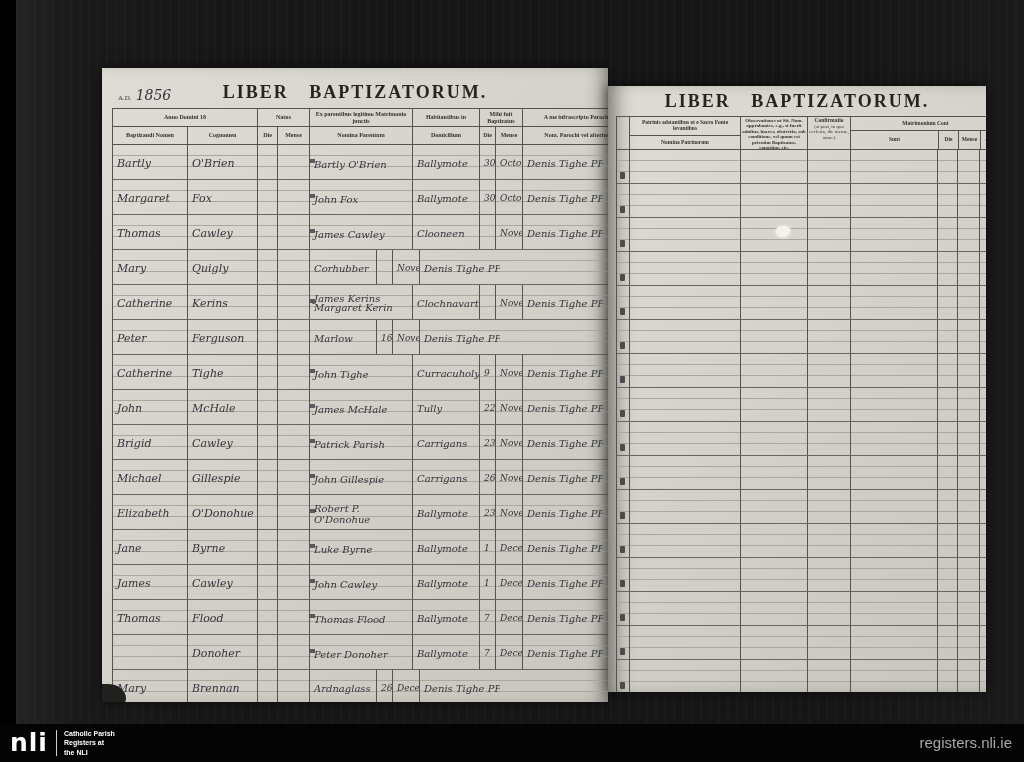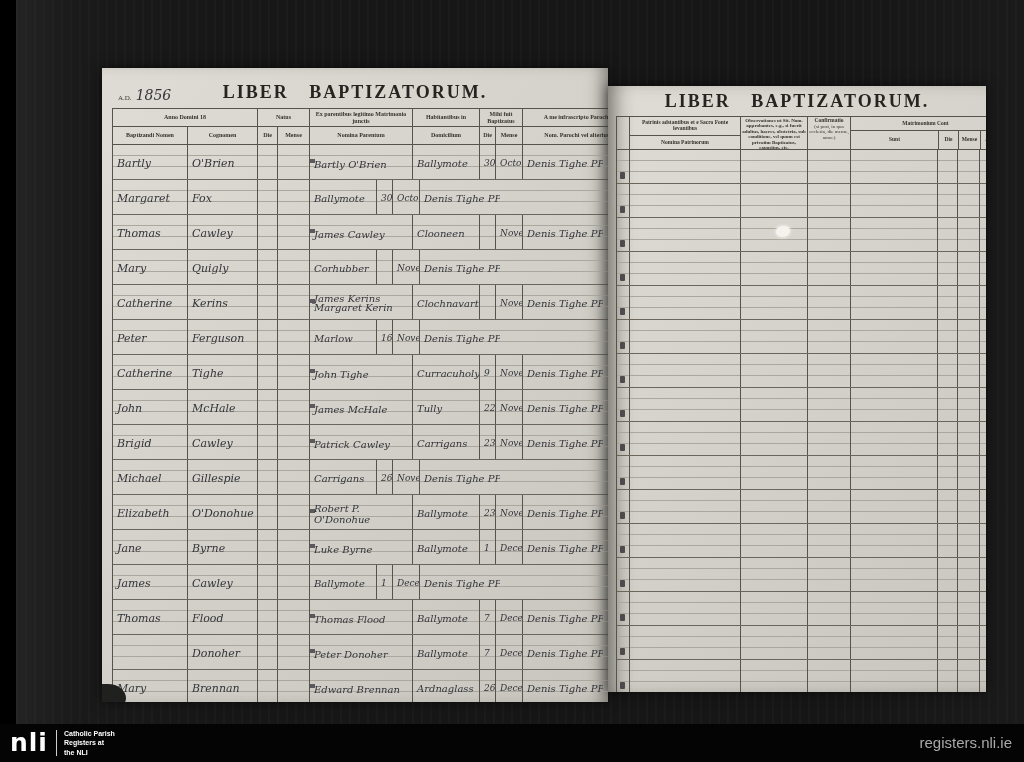--- a/index.html
+++ b/index.html
@@ -139,20 +139,24 @@
     <div class="cell c-d2 hand num">30</div>
     <div class="cell c-m2 hand mon">Octobr</div>
     <div class="cell c-pr hand pr">Denis Tighe PP</div>
   </div>
 
   <div class="lrow">
     <div class="cell c-nomen hand">Margaret</div>
     <div class="cell c-cog hand">Fox</div>
     <div class="cell c-d1 hand num"></div>
     <div class="cell c-m1 hand mon"></div>
+    <div class="cell c-par">
+      <span class="hand" style="font-size:10px">John Fox</span>
+      <span class="hand p2"></span>
+    </div>
     <div class="cell c-dom hand" style="font-size:10px">Ballymote</div>
     <div class="cell c-d2 hand num">30</div>
     <div class="cell c-m2 hand mon">Octobr</div>
     <div class="cell c-pr hand pr">Denis Tighe PP</div>
   </div>
 
   <div class="lrow">
     <div class="cell c-nomen hand">Thomas</div>
     <div class="cell c-cog hand">Cawley</div>
     <div class="cell c-d1 hand num"></div>
@@ -233,34 +237,38 @@
     <div class="cell c-m2 hand mon">Novembr</div>
     <div class="cell c-pr hand pr">Denis Tighe PP</div>
   </div>
 
   <div class="lrow">
     <div class="cell c-nomen hand">Brigid</div>
     <div class="cell c-cog hand">Cawley</div>
     <div class="cell c-d1 hand num"></div>
     <div class="cell c-m1 hand mon"></div>
     <div class="cell c-par">
-      <span class="hand" style="font-size:10px">Patrick Cawley</span>
+      <span class="hand" style="font-size:10px">Patrick Parish</span>
       <span class="hand p2"></span>
     </div>
     <div class="cell c-dom hand" style="font-size:10px">Carrigans</div>
     <div class="cell c-d2 hand num">23</div>
     <div class="cell c-m2 hand mon">Novembr</div>
     <div class="cell c-pr hand pr">Denis Tighe PP</div>
   </div>
 
   <div class="lrow">
     <div class="cell c-nomen hand">Michael</div>
     <div class="cell c-cog hand">Gillespie</div>
     <div class="cell c-d1 hand num"></div>
     <div class="cell c-m1 hand mon"></div>
+    <div class="cell c-par">
+      <span class="hand" style="font-size:10px">John Gillespie</span>
+      <span class="hand p2"></span>
+    </div>
     <div class="cell c-dom hand" style="font-size:10px">Carrigans</div>
     <div class="cell c-d2 hand num">26</div>
     <div class="cell c-m2 hand mon">Novembr</div>
     <div class="cell c-pr hand pr">Denis Tighe PP</div>
   </div>
 
   <div class="lrow">
     <div class="cell c-nomen hand">Elizabeth</div>
     <div class="cell c-cog hand">O'Donohue</div>
     <div class="cell c-d1 hand num"></div>
@@ -288,20 +296,24 @@
     <div class="cell c-d2 hand num">1</div>
     <div class="cell c-m2 hand mon">Decembr</div>
     <div class="cell c-pr hand pr">Denis Tighe PP</div>
   </div>
 
   <div class="lrow">
     <div class="cell c-nomen hand">James</div>
     <div class="cell c-cog hand">Cawley</div>
     <div class="cell c-d1 hand num"></div>
     <div class="cell c-m1 hand mon"></div>
+    <div class="cell c-par">
+      <span class="hand" style="font-size:10px">John Cawley</span>
+      <span class="hand p2"></span>
+    </div>
     <div class="cell c-dom hand" style="font-size:10px">Ballymote</div>
     <div class="cell c-d2 hand num">1</div>
     <div class="cell c-m2 hand mon">Decembr</div>
     <div class="cell c-pr hand pr">Denis Tighe PP</div>
   </div>
 
   <div class="lrow">
     <div class="cell c-nomen hand">Thomas</div>
     <div class="cell c-cog hand">Flood</div>
     <div class="cell c-d1 hand num"></div>
@@ -329,24 +341,20 @@
     <div class="cell c-d2 hand num">7</div>
     <div class="cell c-m2 hand mon">Decembr</div>
     <div class="cell c-pr hand pr">Denis Tighe PP</div>
   </div>
 
   <div class="lrow">
     <div class="cell c-nomen hand">Mary</div>
     <div class="cell c-cog hand">Brennan</div>
     <div class="cell c-d1 hand num"></div>
     <div class="cell c-m1 hand mon"></div>
-    <div class="cell c-par">
-      <span class="hand" style="font-size:10px">Edward Brennan</span>
-      <span class="hand p2"></span>
-    </div>
     <div class="cell c-dom hand" style="font-size:10px">Ardnaglass</div>
     <div class="cell c-d2 hand num">26</div>
     <div class="cell c-m2 hand mon">Decembr</div>
     <div class="cell c-pr hand pr">Denis Tighe PP</div>
   </div>
 </div>
       </div>
       <div id="scan-shadow-blob"></div>
     </div>
 

